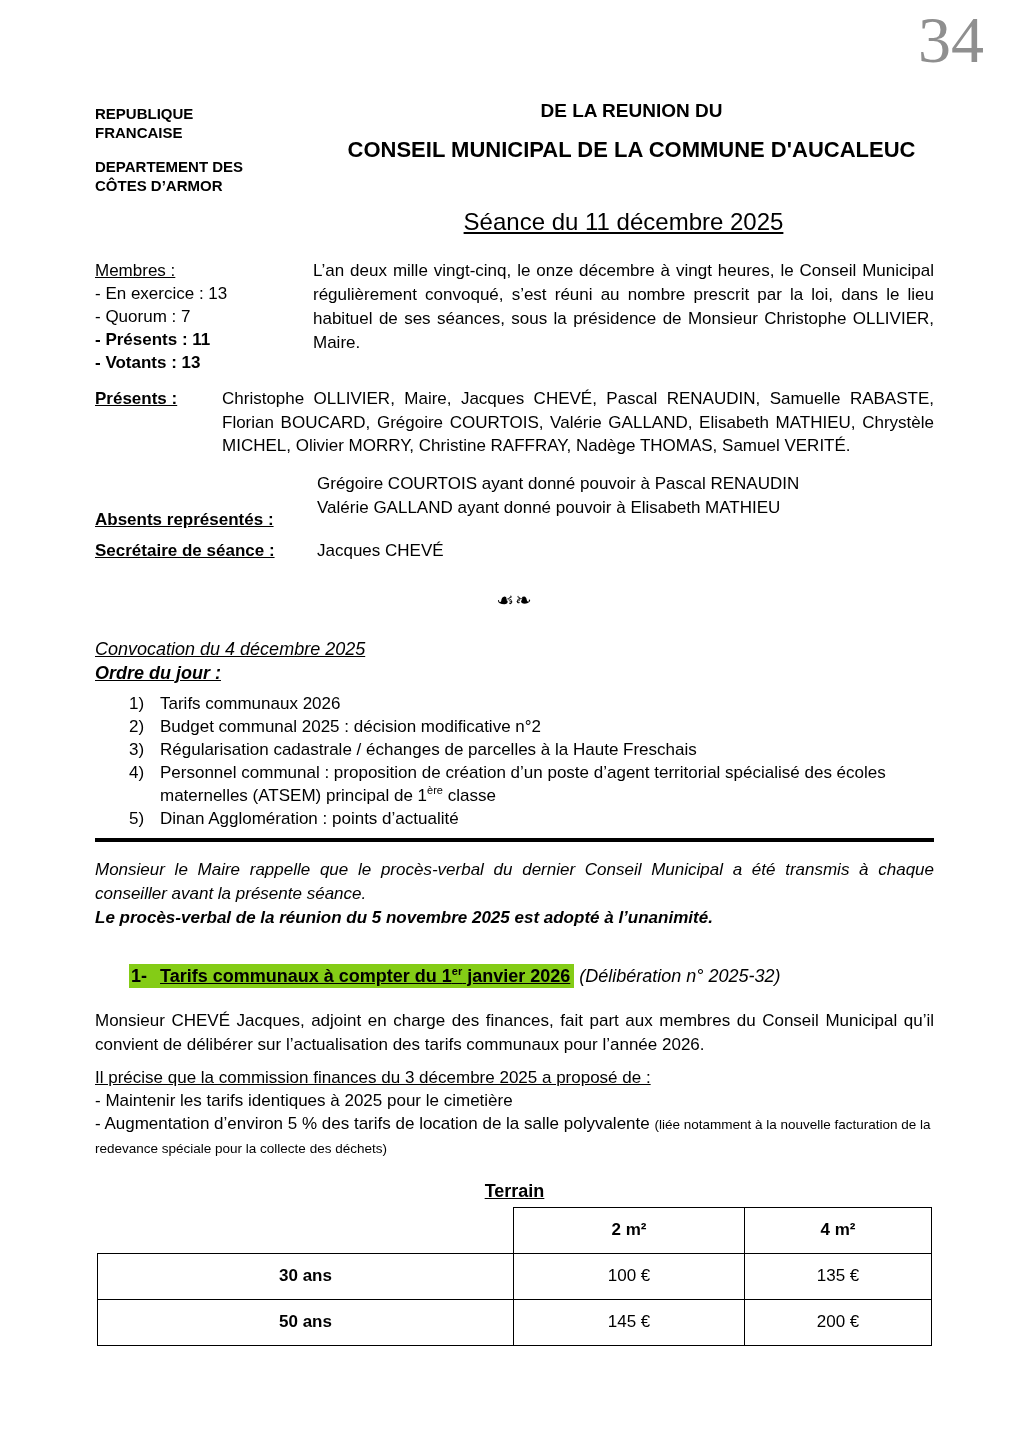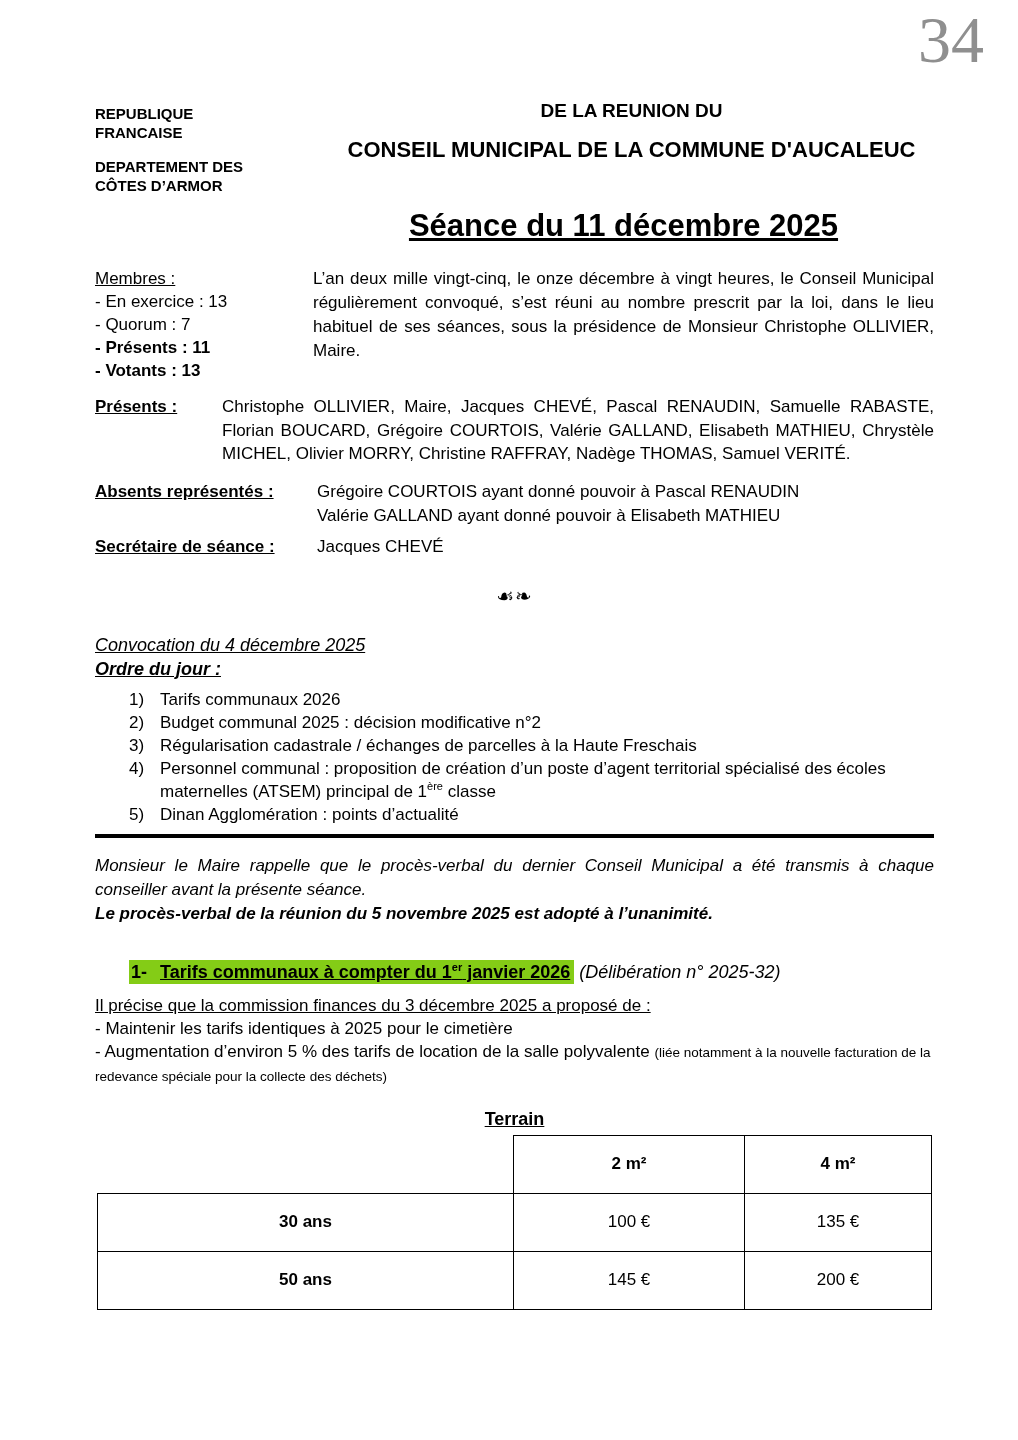--- a/index.html
+++ b/index.html
@@ -20,36 +20,36 @@
     color:#8f8f8f;
   }
   
   .header-row { display:flex; align-items:flex-start;gap:16px; }
   .header-left { width:218px; flex-shrink:0; font-size:15px; font-weight:bold; line-height:19px; padding-top:8px; }
   .hl-group2 { margin-top:15px; }
   .header-center { flex:1; text-align:center; }
   .doc-title { font-size:38px; font-weight:bold; line-height:42px; }
   .doc-subtitle1 { font-size:19px; font-weight:bold; line-height:24px; margin-top:3px; }
   .doc-subtitle2 { font-size:22px; font-weight:bold; line-height:26px; margin-top:14px; }
-  .session-title { margin-left:218px; text-align:center; margin-top:13px; font-size:31px; font-weight:bold; }
+  .session-title { margin-left:218px; text-align:center; margin-top:13px; font-size:24px; font-weight:normal; }
   .session-title .u { text-decoration:underline; }
   
   .two-col { display:flex; margin-top:23px; font-size:17px; }
   .membres-col { width:218px; flex-shrink:0; line-height:23px; }
   .membres-label { text-decoration:underline; }
   .bold { font-weight:bold; }
   .intro-col { flex:1; text-align:justify; line-height:24px; }
   
   .labeled { display:flex; font-size:17px; line-height:23.5px; }
   .labeled .lbl { font-weight:bold; text-decoration:underline; flex-shrink:0; }
   .presents-row { margin-top:13px; }
   .presents-row .lbl { width:127px; }
   .presents-row .txt { flex:1; text-align:justify; }
   .absents-row { margin-top:14px; line-height:24px; }
-  .absents-row .lbl { width:222px; }
+  .absents-row .lbl { width:222px;margin-top:36px; }
   .secretaire-row { margin-top:7px; line-height:24px; }
   .secretaire-row .lbl { width:222px; }
   
   .ornament { text-align:center; margin-top:25px; font-size:20px; letter-spacing:1px; }
   .convocation { margin-top:26px; font-size:18px; font-style:italic; line-height:23px; }
   .convocation .u { text-decoration:underline; }
   .ordre-label { font-size:18px; font-style:italic; font-weight:bold; line-height:24px; }
   .ordre-label .u { text-decoration:underline; }
   .ordre-list { margin-top:7px; margin-left:34px; font-size:17px; line-height:23px; }
   .ol-row { display:flex; }
@@ -71,21 +71,21 @@
   .comm-intro { margin-top:9px; font-size:17px; line-height:23px; }
   .comm-intro .u { text-decoration:underline; }
   .comm-item { font-size:17px; line-height:23px; }
   .comm-note { font-size:13.5px; }
   
   .concession-heading { margin-top:21px; font-size:21px; font-weight:bold; line-height:26px; }
   .concession-heading .u { text-decoration:underline; }
   .terrain-title { margin-top:20px; text-align:center; font-size:18px; font-weight:bold; line-height:23px; }
   .terrain-title .u { text-decoration:underline; }
   table.tarifs { border-collapse:collapse; table-layout:fixed; width:834px; margin:4px 0 0 2px; font-size:17px; }
-  .tarifs td { border:1px solid #000; text-align:center; height:25px; padding:16px 2px; }
+  .tarifs td { border:1px solid #000; text-align:center; height:25px; padding:10px 2px; }
   .tarifs td.nob { border:none; }
 </style>
 </head>
 <body>
 
 <div class="page">
 
   <div class="page-number">34</div>
 
   <div class="header-row">
@@ -169,20 +169,21 @@
   <div class="recall-wrap">
     <p class="recall-p">Monsieur le Maire rappelle que le procès-verbal du dernier Conseil Municipal a été transmis à chaque conseiller avant la présente séance.</p>
     <p class="recall-p recall-adoption">Le procès-verbal de la réunion du 5 novembre 2025 est adopté à l’unanimité.</p>
   </div>
 
   <div class="section-heading">
     <span class="hl-box"><span class="hn">1-</span><span class="ht"><span>Tarifs communaux à compter du 1</span><sup>er</sup><span> janvier 2026</span></span></span>
     <span class="delib">(Délibération n° 2025-32)</span>
   </div>
 
+  <p class="body1">Monsieur CHEVÉ Jacques, adjoint en charge des finances, fait part aux membres du Conseil Municipal qu’il convient de délibérer sur l’actualisation des tarifs communaux pour l’année 2026.</p>
 
   <div class="comm-intro"><span class="u">Il précise que la commission finances du 3 décembre 2025 a proposé de :</span></div>
   <div class="comm-item">- Maintenir les tarifs identiques à 2025 pour le cimetière</div>
   <div class="comm-item">
     <span>- Augmentation d’environ 5 % des tarifs de location de la salle polyvalente</span>
     <span class="comm-note">(liée notamment à la nouvelle facturation de la redevance spéciale pour la collecte des déchets)</span>
   </div>
 
 
   <div class="terrain-title"><span class="u">Terrain</span></div>

